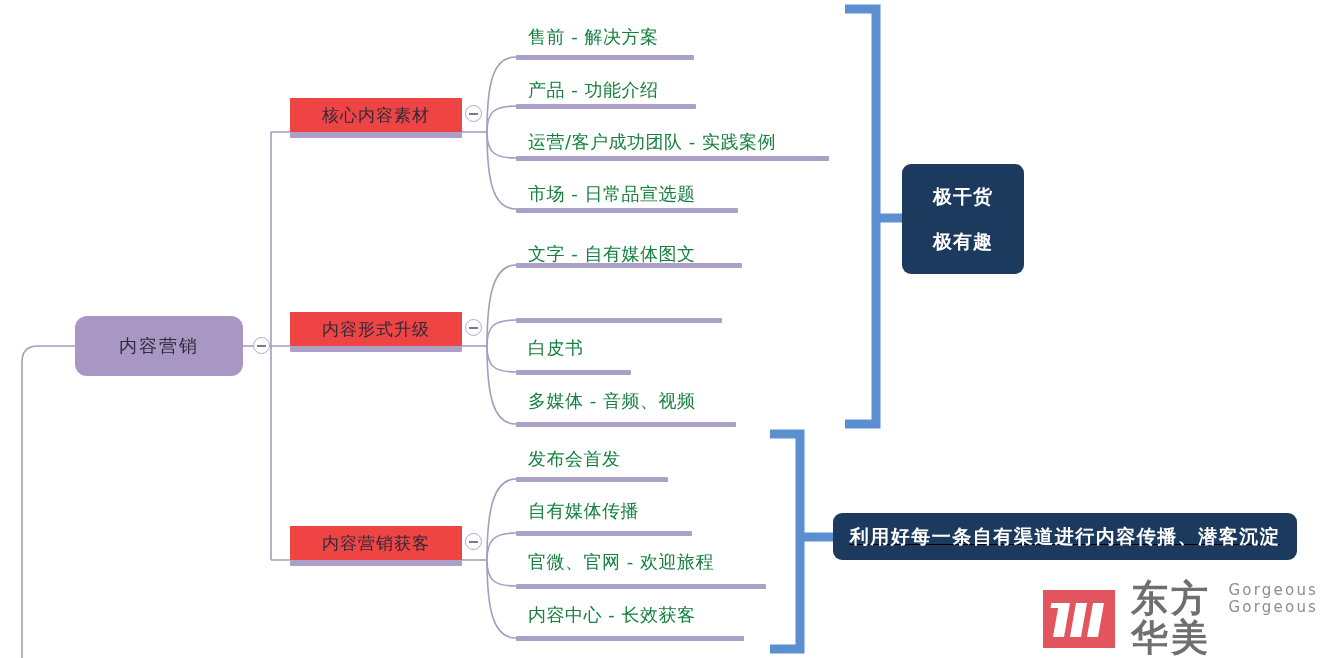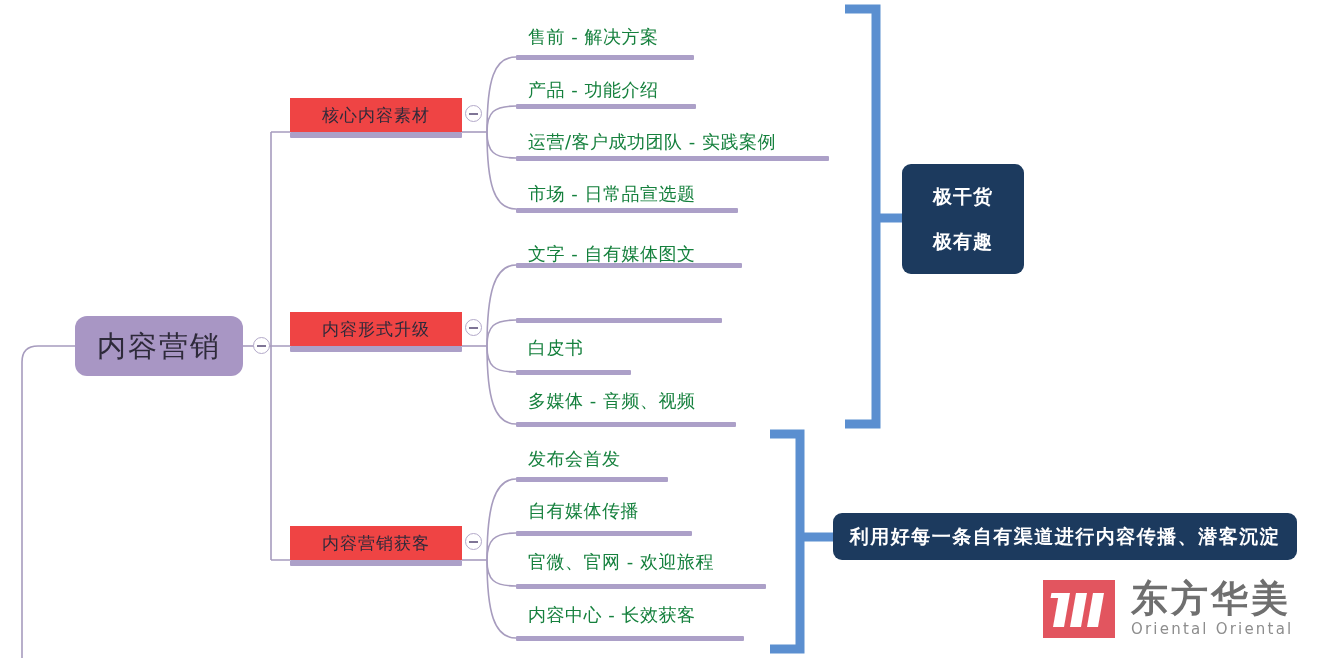--- a/index.html
+++ b/index.html
@@ -34,21 +34,21 @@
     width: 168px;
     height: 60px;
     background: #a896c4;
     border-radius: 12px;
     display: flex;
     align-items: center;
     justify-content: center;
     box-sizing: border-box;
   }
   .root-node .label {
-    font-size: 29px;
+    font-size: 18px;
     color: #2e2a3a;
     letter-spacing: 2px;
     line-height: 1;
   }
 
   
   .branch-node {
     position: absolute;
     width: 172px;
     height: 34px;
@@ -137,20 +137,21 @@
     top: 164px;
     width: 122px;
     height: 110px;
     gap: 26px;
   }
   #callout-bottom {
     left: 833px;
     top: 513px;
     width: 464px;
     height: 47px;
+    text-decoration: underline;
   }
   #callout-bottom .line {
     font-size: 19px;
     letter-spacing: 1.5px;
   }
 
   
   #logo {
     position: absolute;
     left: 1043px;
@@ -179,21 +180,21 @@
     left: 8px;
     top: 13px;
     width: 10px;
     height: 5px;
     background: #ffffff;
     transform: skewX(-10deg);
   }
   #logo-text {
     margin-left: 16px;
     display: flex;
-    flex-direction: column;
+    flex-direction: row;
     justify-content: center;
   }
   #logo-cn {
     font-size: 37px;
     font-weight: bold;
     color: #6f6f6f;
     letter-spacing: 3px;
     line-height: 1.05;
   }
   #logo-en {
@@ -334,17 +335,17 @@
 
   <div id="logo">
     <div id="logo-mark">
       <div class="serif"></div>
       <div class="bar b1"></div>
       <div class="bar b2"></div>
       <div class="bar b3"></div>
     </div>
     <div id="logo-text">
       <div id="logo-cn">东方华美</div>
-      <div id="logo-en">Oriental  Oriental</div>
+      <div id="logo-en">Gorgeous  Gorgeous</div>
     </div>
   </div>
 
 </div>
 
 </body></html>

